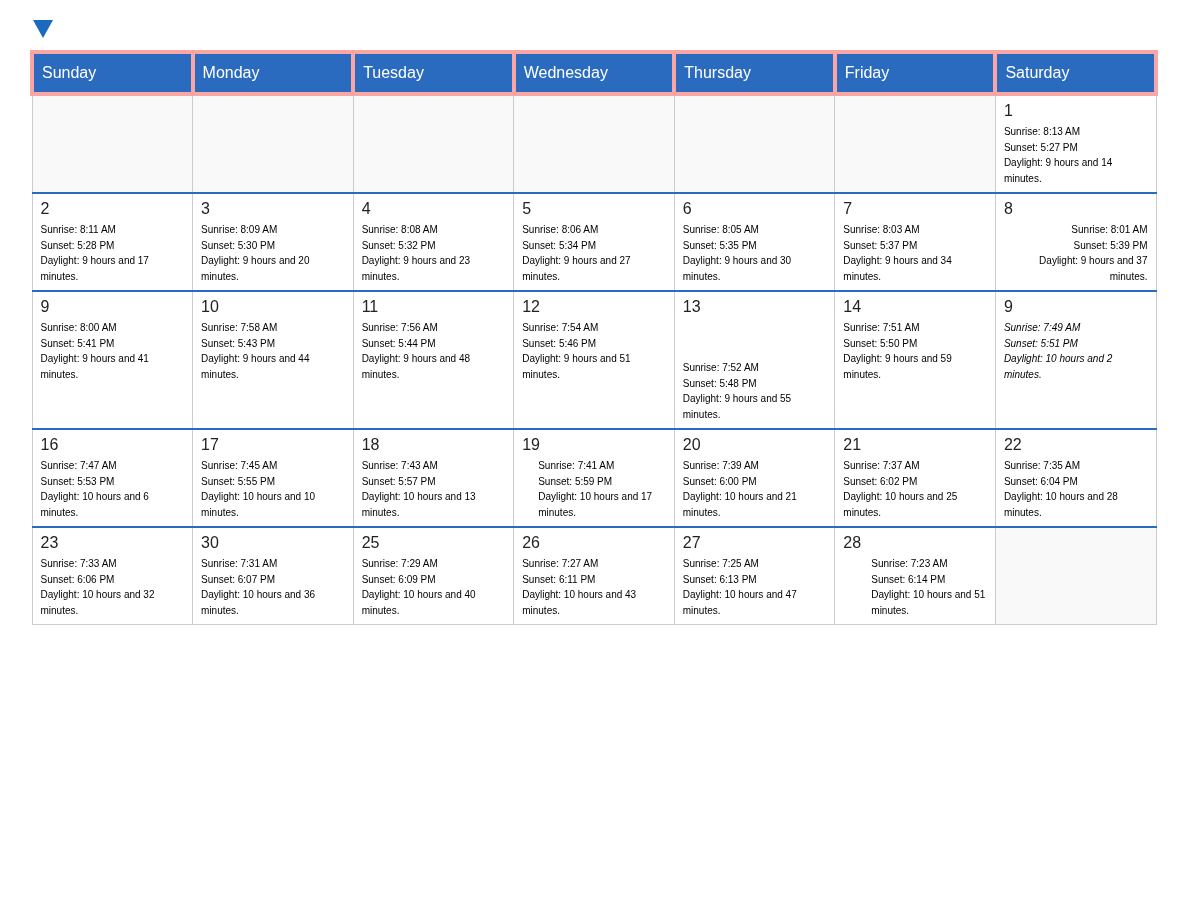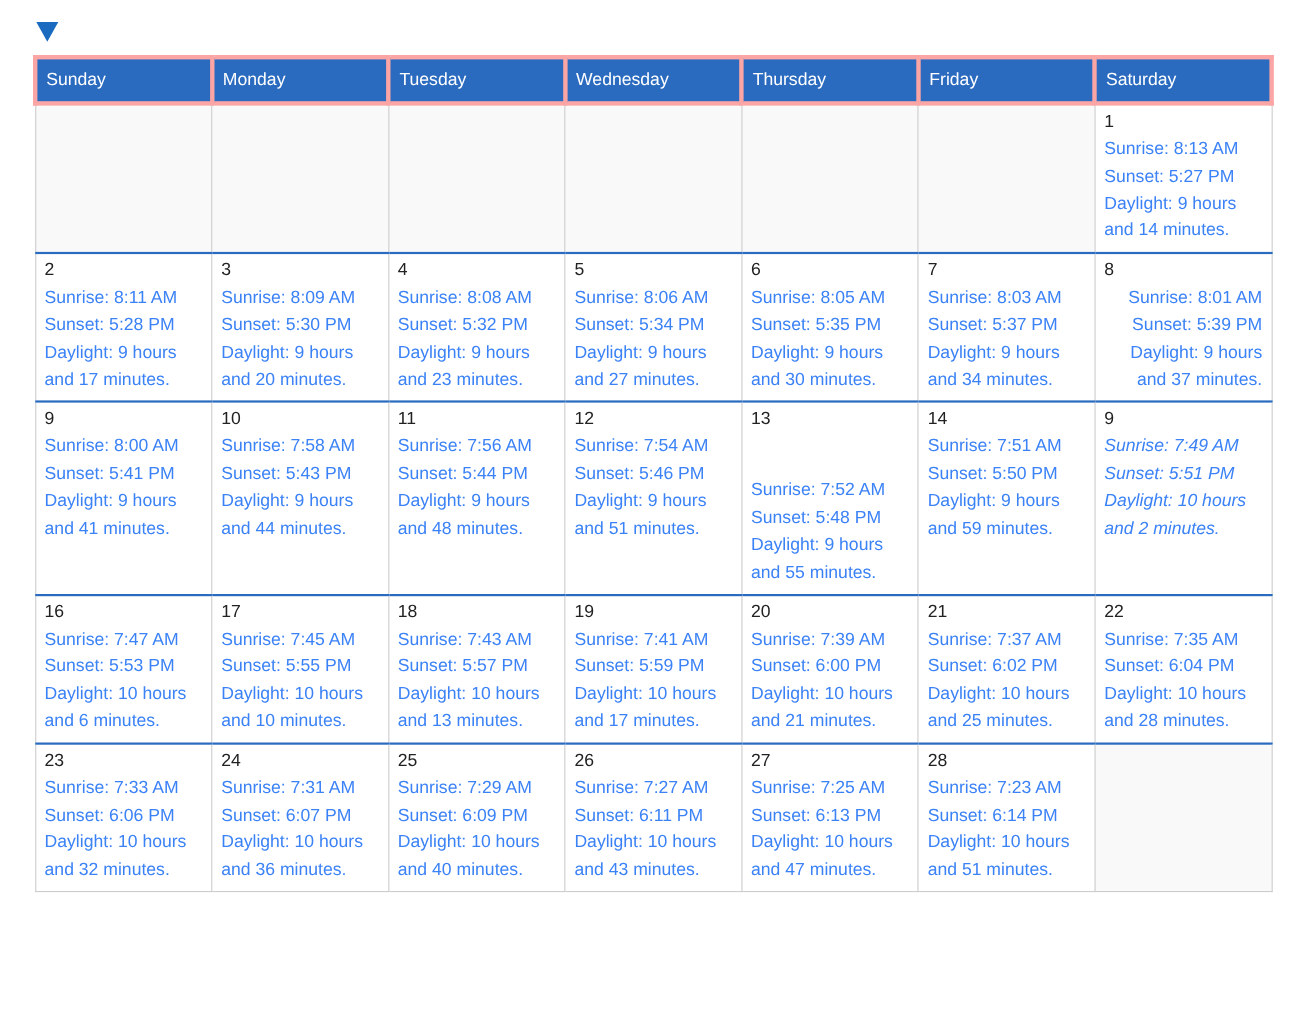--- a/index.html
+++ b/index.html
@@ -84,22 +84,22 @@
       border-top: 2px solid #2a6bbf;
     }
     .day-number {
       font-size: 16px;
       font-weight: normal;
       color: #222;
       display: block;
       margin-bottom: 4px;
     }
     .day-info {
-      font-size: 16px;
-      color: #3b82f6;
+      font-size: 10px;
+      color: #000000;
       line-height: 1.55;
     }
     .empty-cell {
       background: #f9f9f9;
     }
   </style>
 </head>
 <body>
 
 <div class="header">
@@ -245,21 +245,21 @@
 Daylight: 10 hours and 10 minutes.</div>
         </td>
         <td>
           <span class="day-number">18</span>
           <div class="day-info" style="white-space: pre-line;">Sunrise: 7:43 AM
 Sunset: 5:57 PM
 Daylight: 10 hours and 13 minutes.</div>
         </td>
         <td>
           <span class="day-number">19</span>
-          <div class="day-info" style="white-space: pre-line;">Sunrise: 7:41 AM
+          <div class="day-info" style="white-space: pre-line; margin-left: 16px;">Sunrise: 7:41 AM
 Sunset: 5:59 PM
 Daylight: 10 hours and 17 minutes.</div>
         </td>
         <td>
           <span class="day-number">20</span>
           <div class="day-info" style="white-space: pre-line;">Sunrise: 7:39 AM
 Sunset: 6:00 PM
 Daylight: 10 hours and 21 minutes.</div>
         </td>
         <td>
@@ -276,21 +276,21 @@
         </td>
       </tr>
       <tr>
         <td>
           <span class="day-number">23</span>
           <div class="day-info" style="white-space: pre-line;">Sunrise: 7:33 AM
 Sunset: 6:06 PM
 Daylight: 10 hours and 32 minutes.</div>
         </td>
         <td>
-          <span class="day-number">24</span>
+          <span class="day-number">30</span>
           <div class="day-info" style="white-space: pre-line;">Sunrise: 7:31 AM
 Sunset: 6:07 PM
 Daylight: 10 hours and 36 minutes.</div>
         </td>
         <td>
           <span class="day-number">25</span>
           <div class="day-info" style="white-space: pre-line;">Sunrise: 7:29 AM
 Sunset: 6:09 PM
 Daylight: 10 hours and 40 minutes.</div>
         </td>
@@ -301,20 +301,20 @@
 Daylight: 10 hours and 43 minutes.</div>
         </td>
         <td>
           <span class="day-number">27</span>
           <div class="day-info" style="white-space: pre-line;">Sunrise: 7:25 AM
 Sunset: 6:13 PM
 Daylight: 10 hours and 47 minutes.</div>
         </td>
         <td>
           <span class="day-number">28</span>
-          <div class="day-info" style="white-space: pre-line;">Sunrise: 7:23 AM
+          <div class="day-info" style="white-space: pre-line; margin-left: 28px;">Sunrise: 7:23 AM
 Sunset: 6:14 PM
 Daylight: 10 hours and 51 minutes.</div>
         </td>
         <td class="empty-cell"></td>
       </tr>
     </tbody>
 </table>
 
 </body></html>

